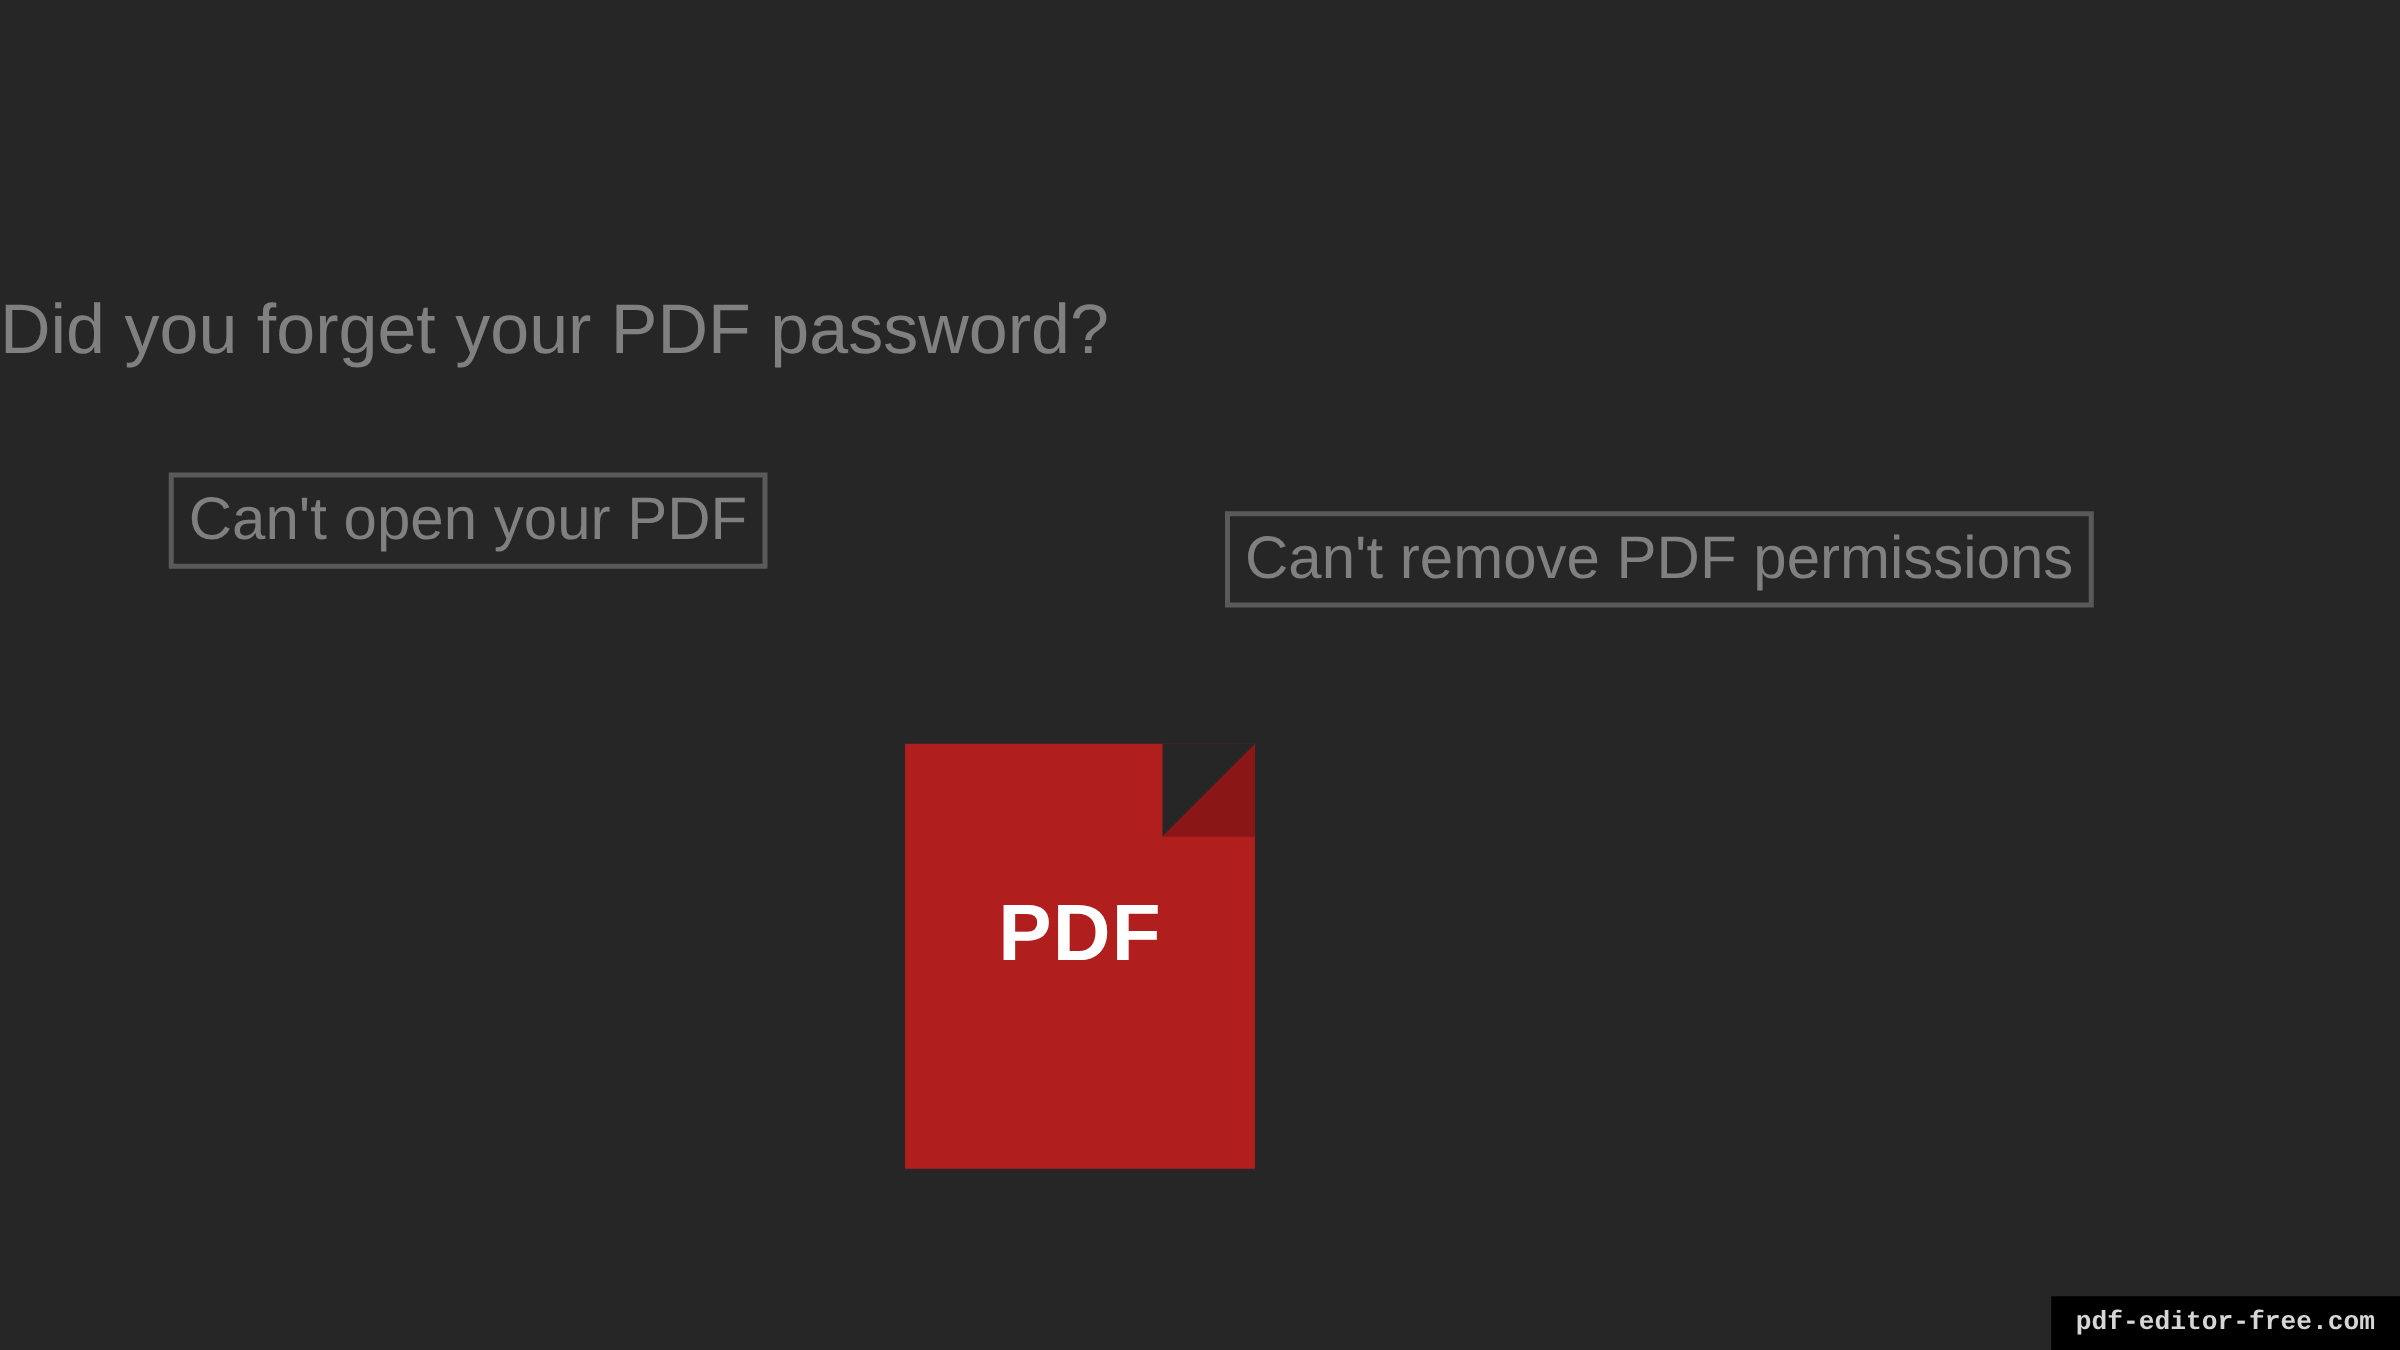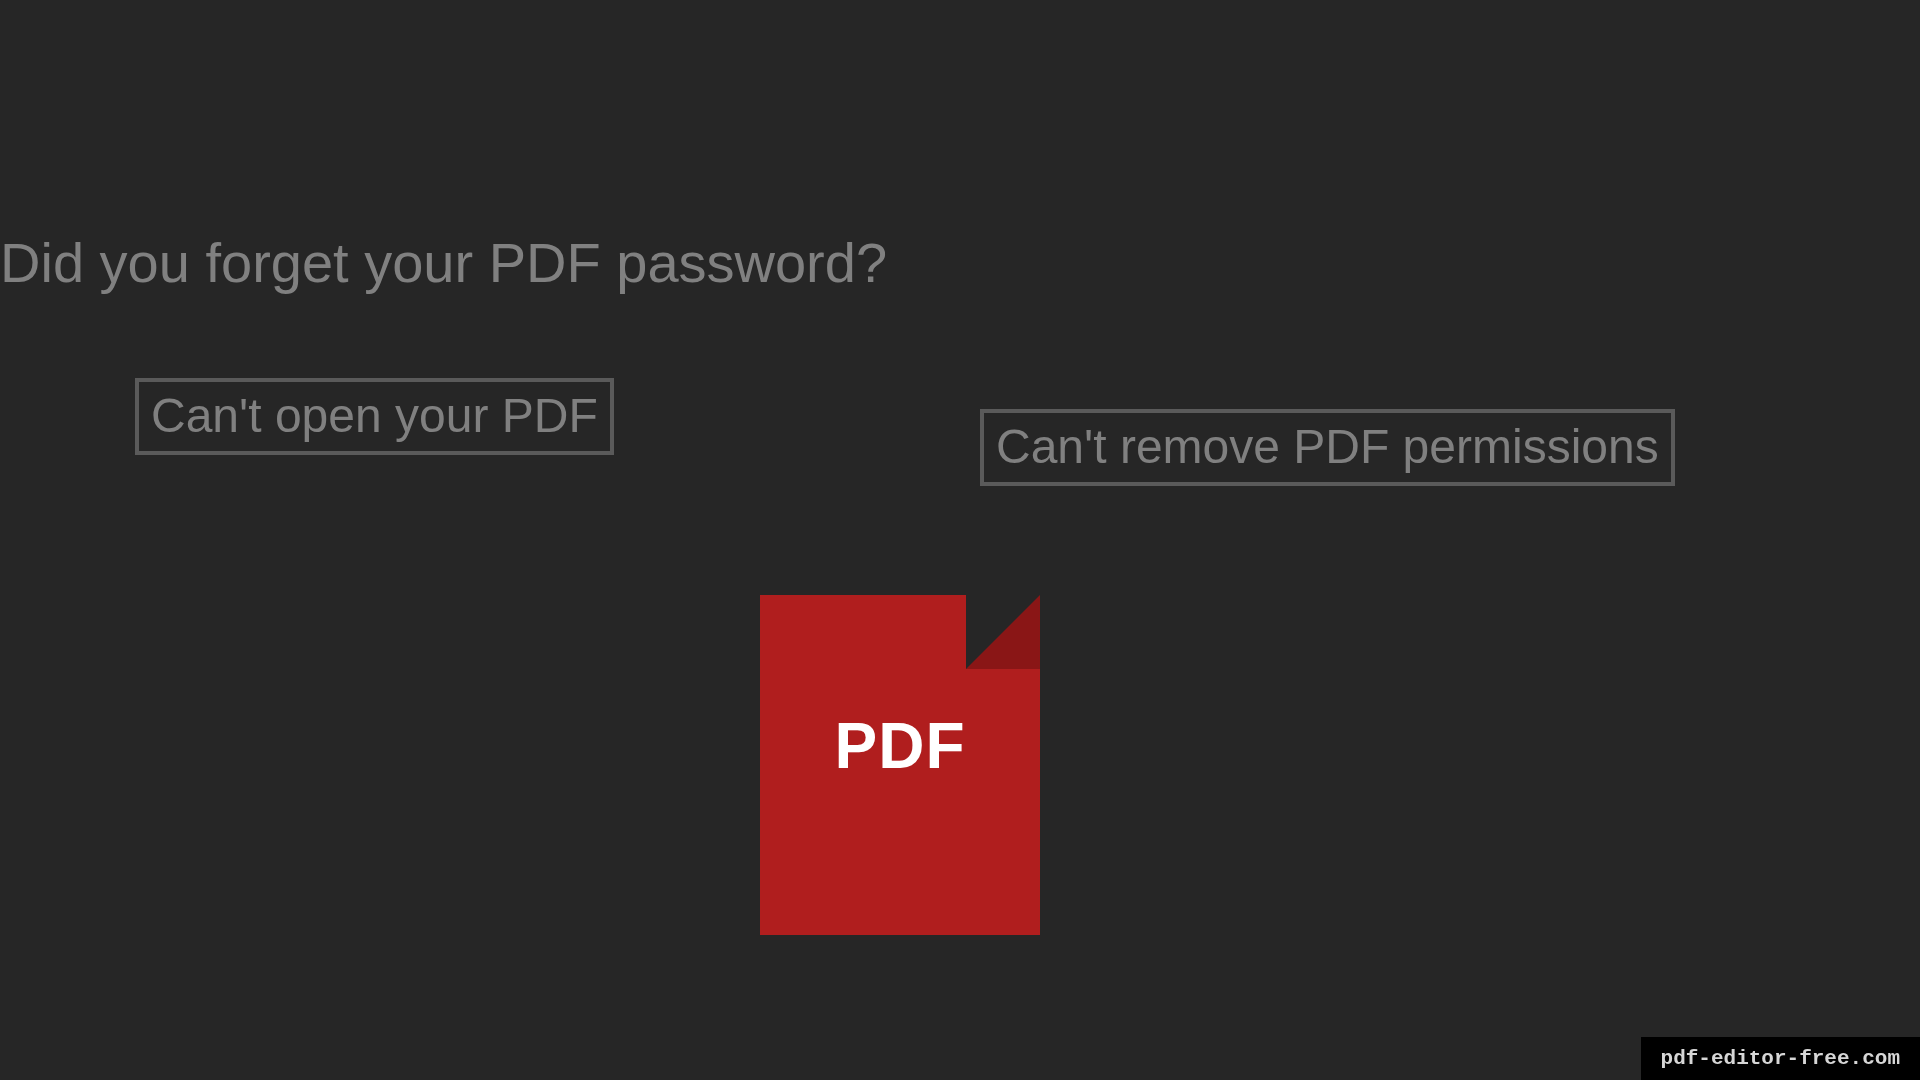--- a/index.html
+++ b/index.html
@@ -38,21 +38,21 @@
       left: 135px;
     }
     .option-right {
       top: 368px;
       left: 980px;
       margin-top: 41px;
     }
     .pdf-icon-container {
       position: absolute;
       top: 595px;
-      left: 760px;
+      left: 724px;
       width: 280px;
       height: 340px;
     }
     .pdf-file {
       position: absolute;
       width: 280px;
       height: 340px;
       background: #b01e1e;
     }
     .pdf-corner-bg {

